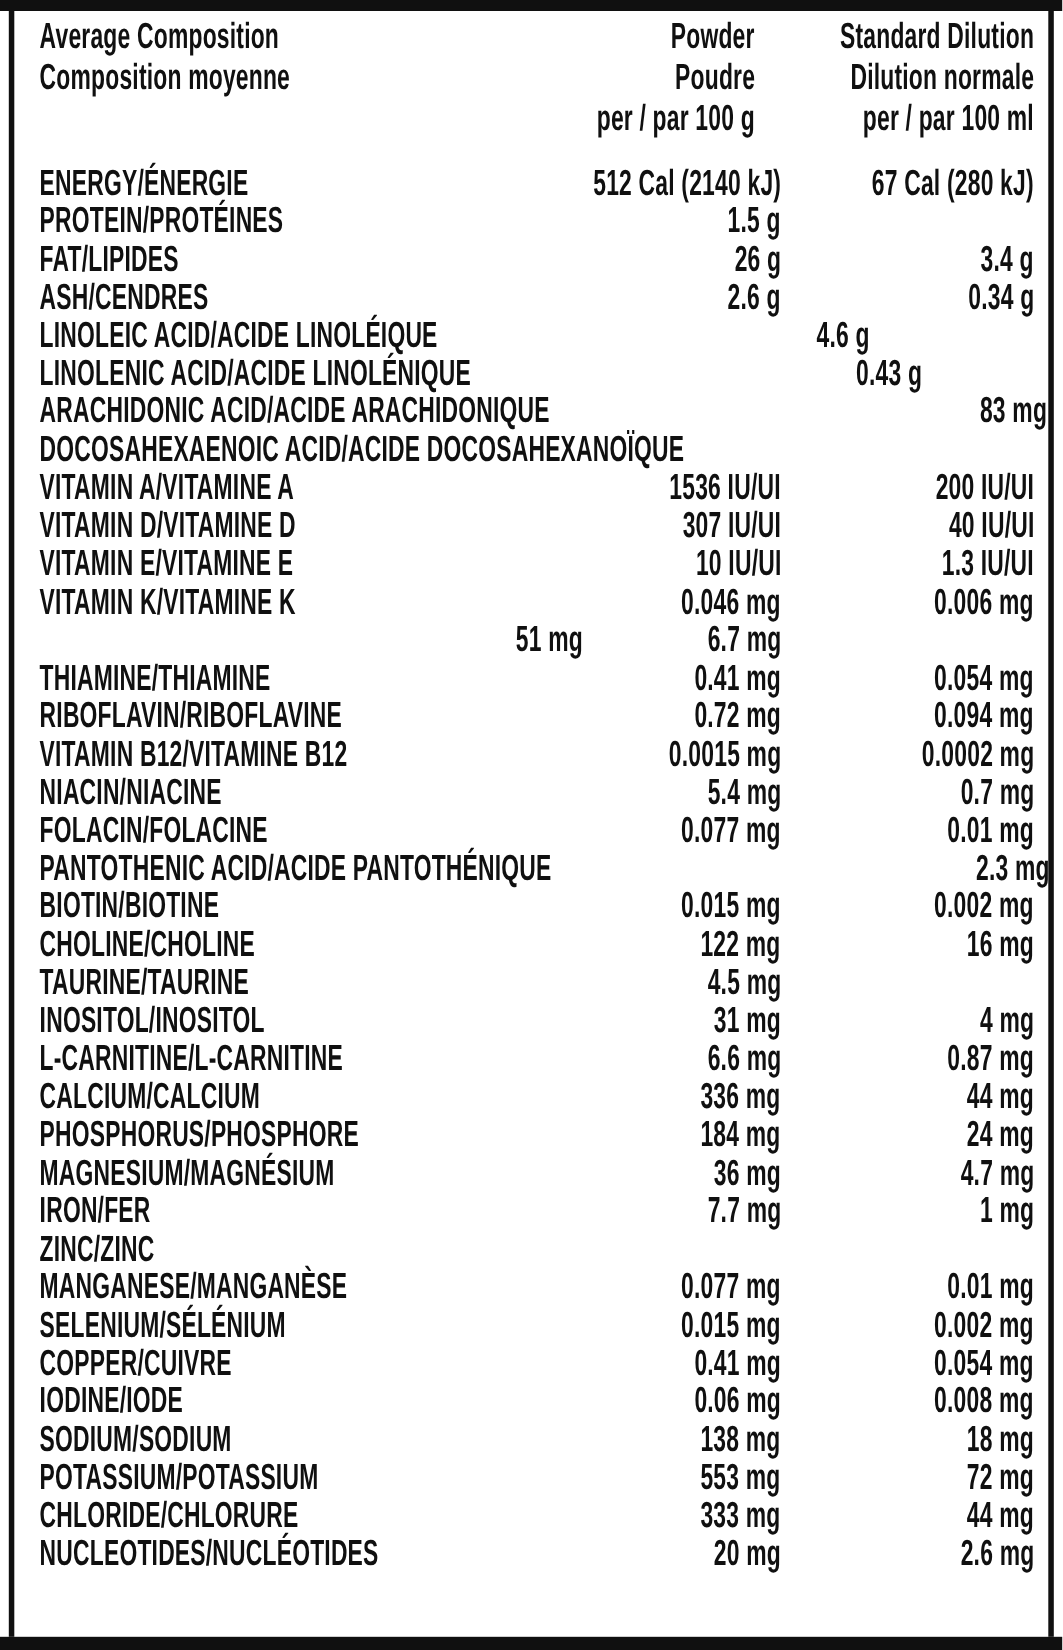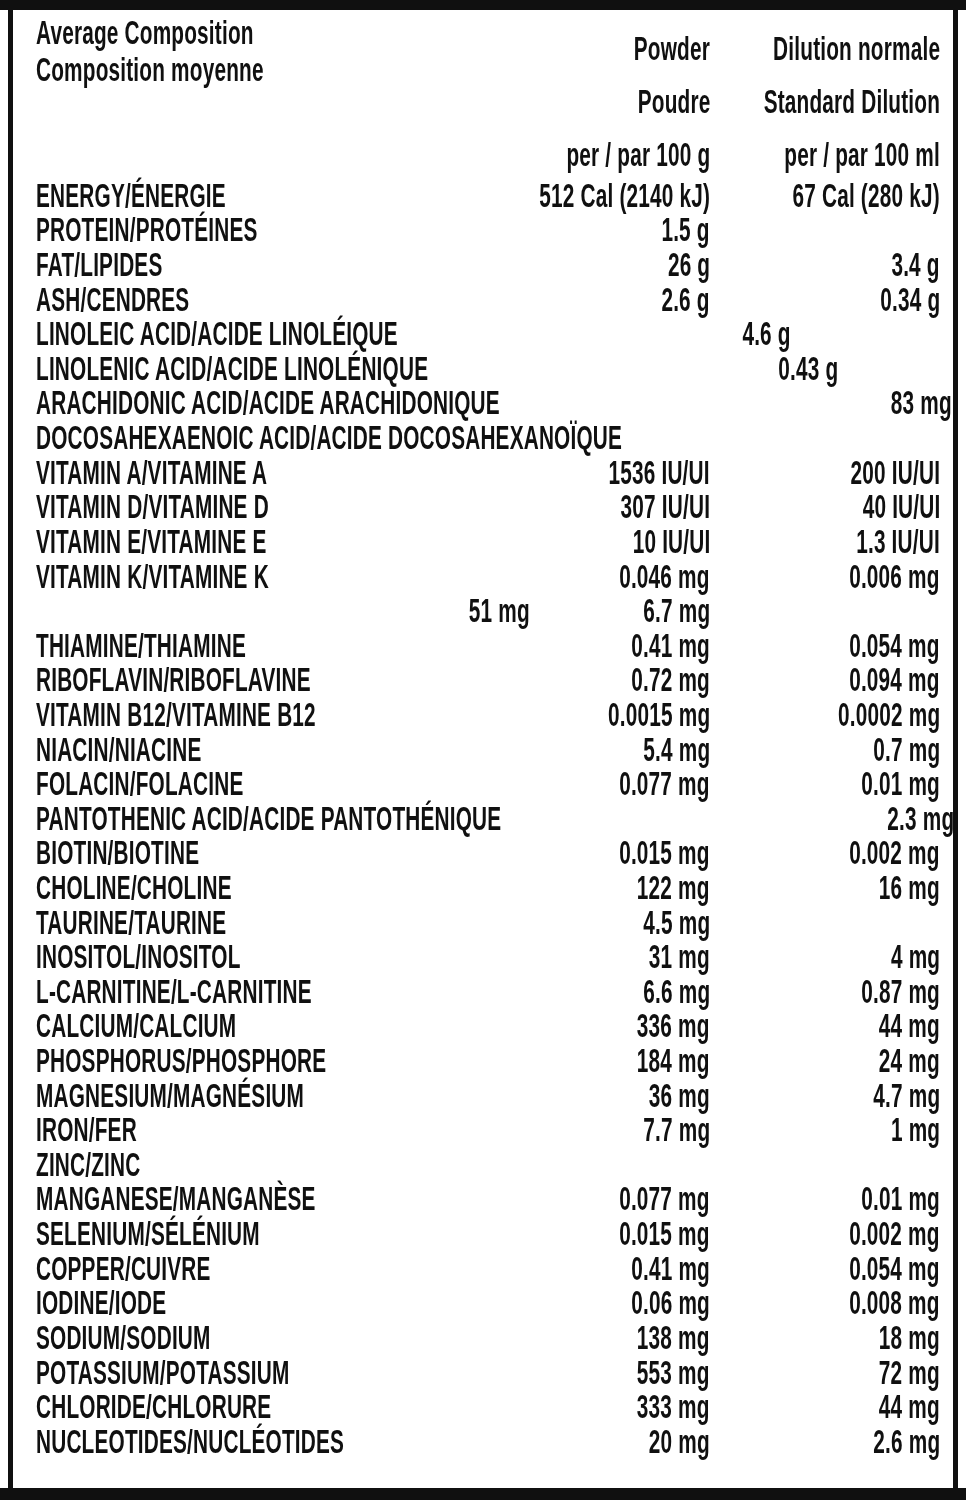--- a/index.html
+++ b/index.html
@@ -34,42 +34,43 @@
     left: 8px; top: 10px;
     width: 950px; height: 1478px;
     box-sizing: border-box;
     border-left: 5px solid var(--ink, #101010);
     border-right: 5px solid var(--ink, #101010);
     padding: 0 13px 0 23px;
   }
   .grid {
     display: grid;
     grid-template-columns: 1fr 180px 230px;
+    gap: 24px;
   }
   
   .cond {
     display: inline-block;
     white-space: nowrap;
     transform: scaleX(0.63);
     letter-spacing: 0.3px;
     font-size: 33px;
     line-height: 1;
   }
   .from-left .cond  { transform-origin: 0 50%; }
   .from-right .cond { transform-origin: 100% 50%; }
 
   .header { margin-top: 4px; }
   .hline {
     display: flex;
     align-items: center;
     height: 37px;
   }
-  .hcol.from-right .hline { justify-content: flex-end; margin-top: 16px; }
-
-  .rows { margin-top: 5px; }
+  .hcol.from-right .hline { justify-content: flex-end; }
+
+  .rows { margin-top: 23px; }
   .row {
     display: grid;
     grid-template-columns: 1fr 180px 230px;
     height: 34.62px;
   }
   .cell {
     display: flex;
     align-items: center;
     overflow: visible;
   }
@@ -100,24 +101,24 @@
         <div class="hline">
           <span class="cond">Poudre</span>
         </div>
         <div class="hline">
           <span class="cond">per / par 100 g</span>
         </div>
       </div>
 
       <div class="hcol from-right">
         <div class="hline">
+          <span class="cond">Standard Dilution</span>
+        </div>
+        <div class="hline">
           <span class="cond">Dilution normale</span>
-        </div>
-        <div class="hline">
-          <span class="cond">Standard Dilution</span>
         </div>
         <div class="hline">
           <span class="cond">per / par 100 ml</span>
         </div>
       </div>
     </div>
 
     <div class="rows">
 
         <div class="row">

